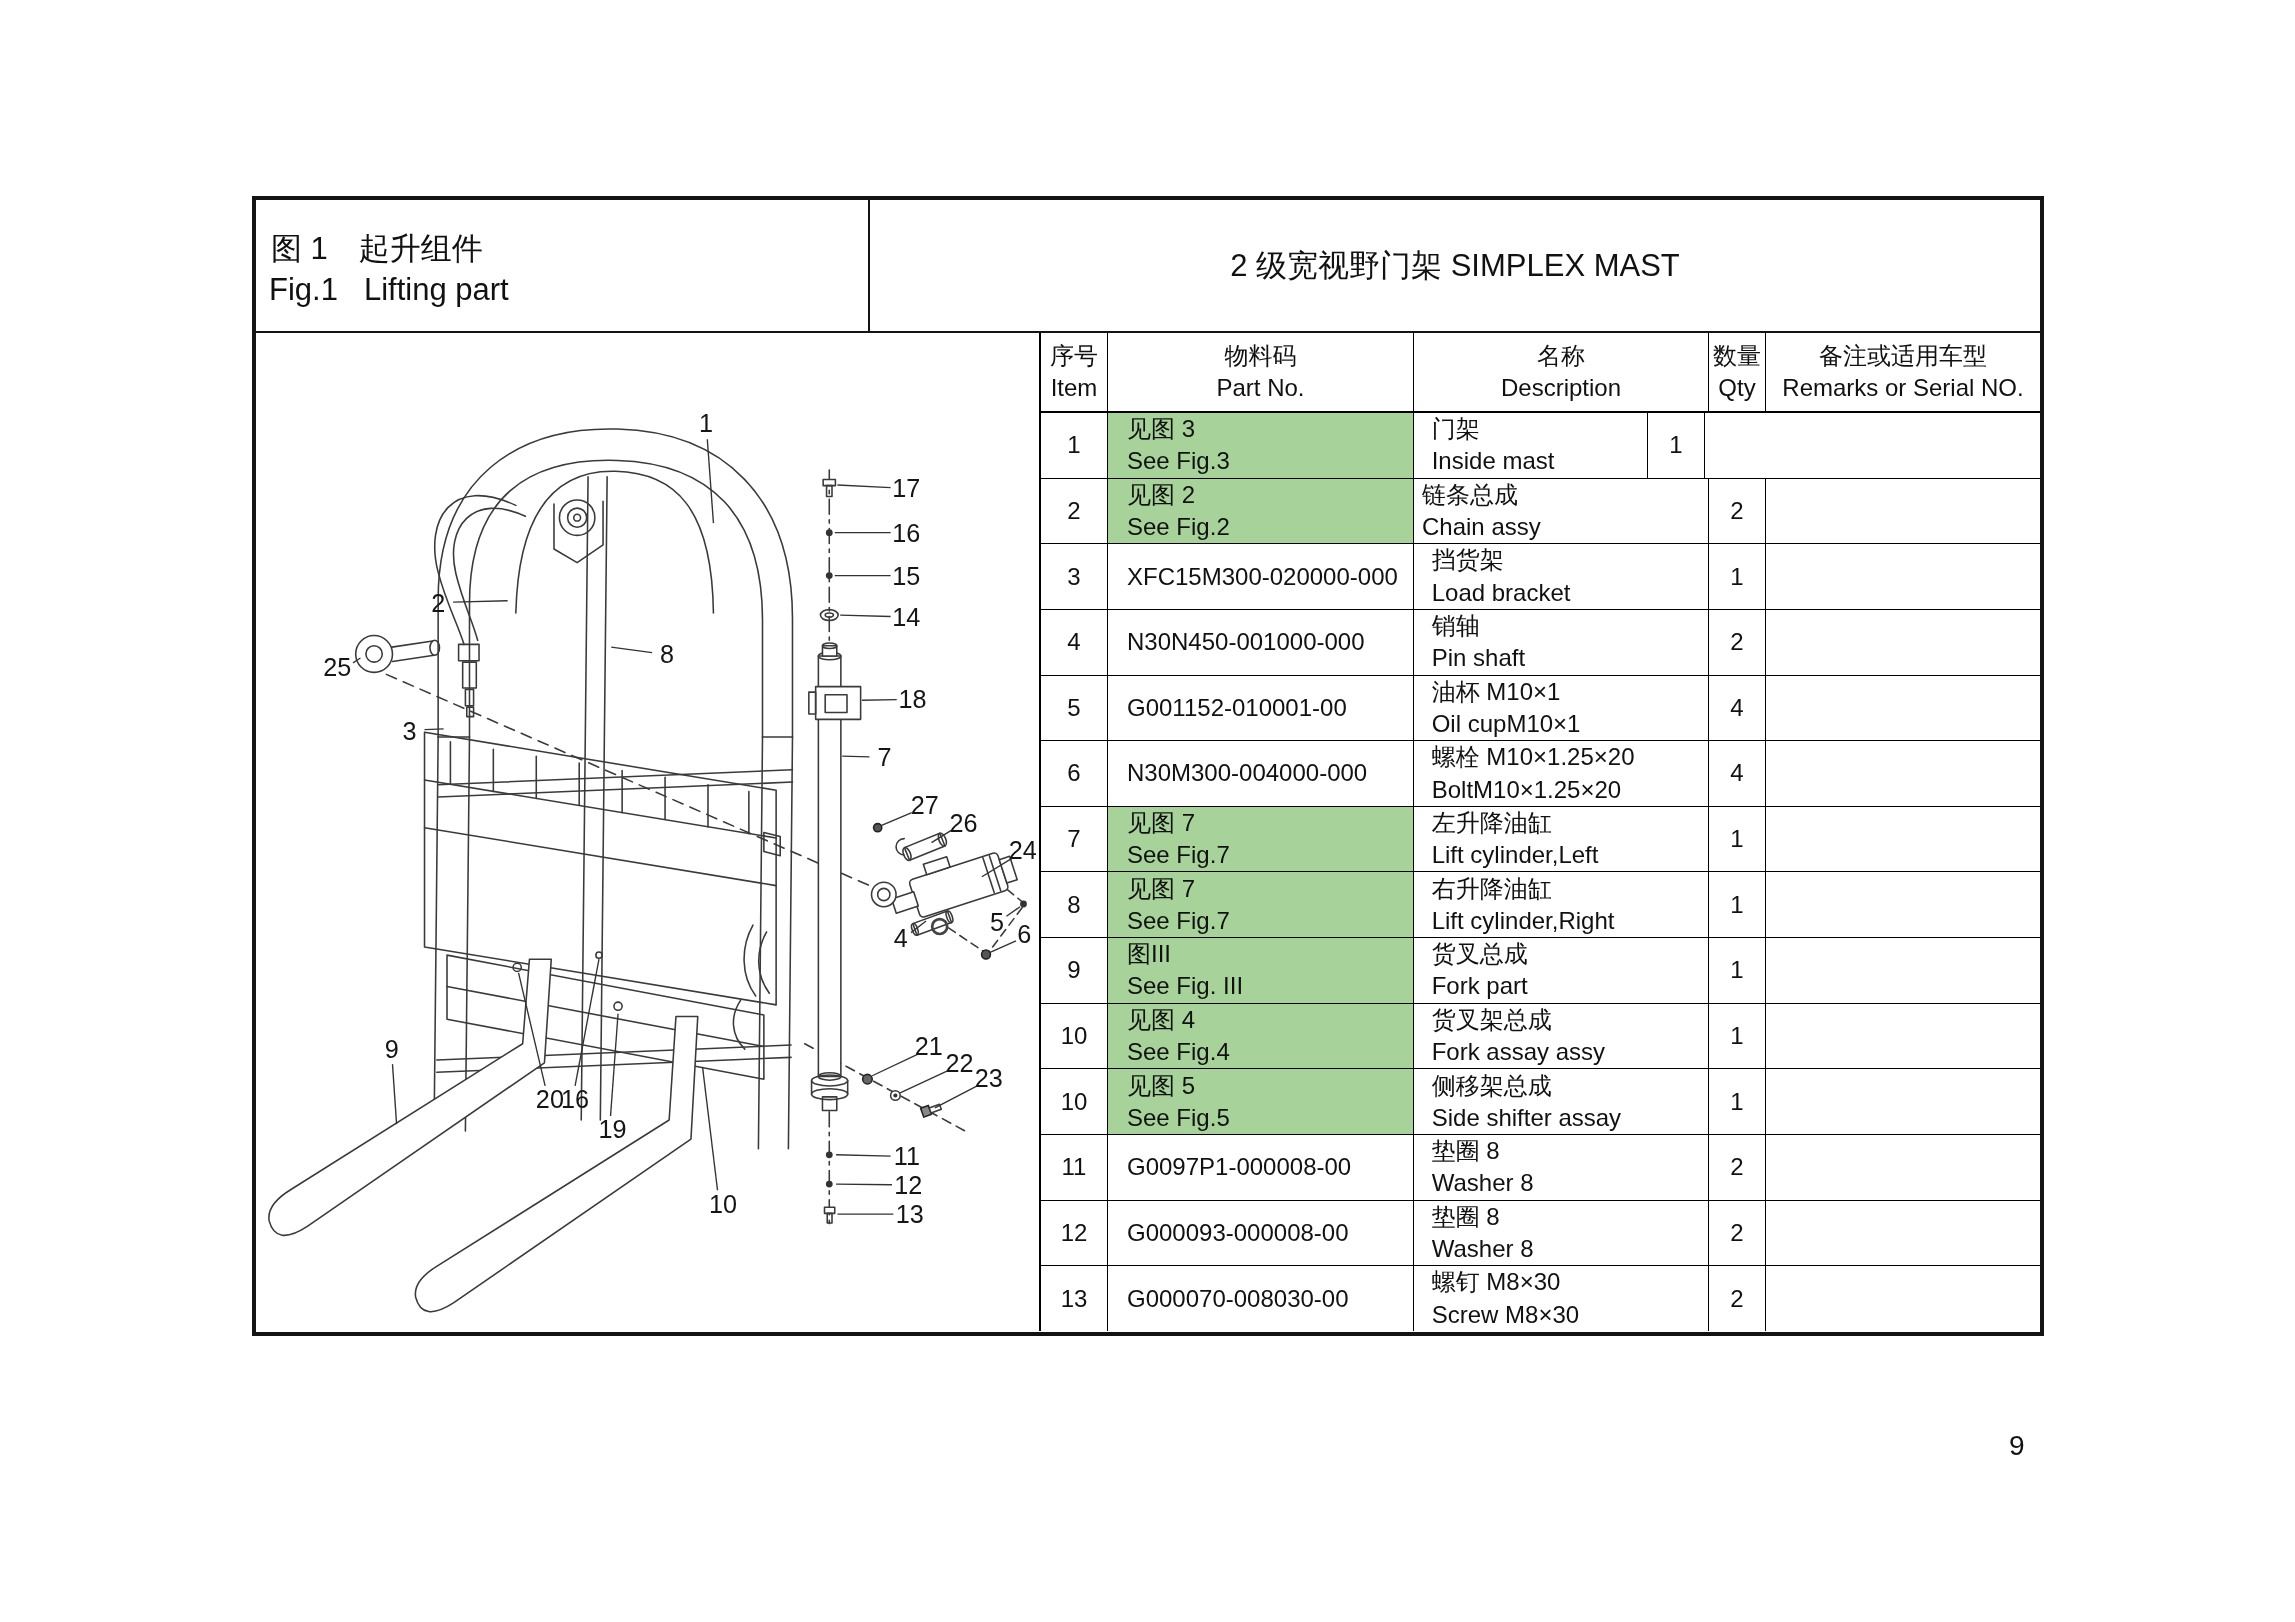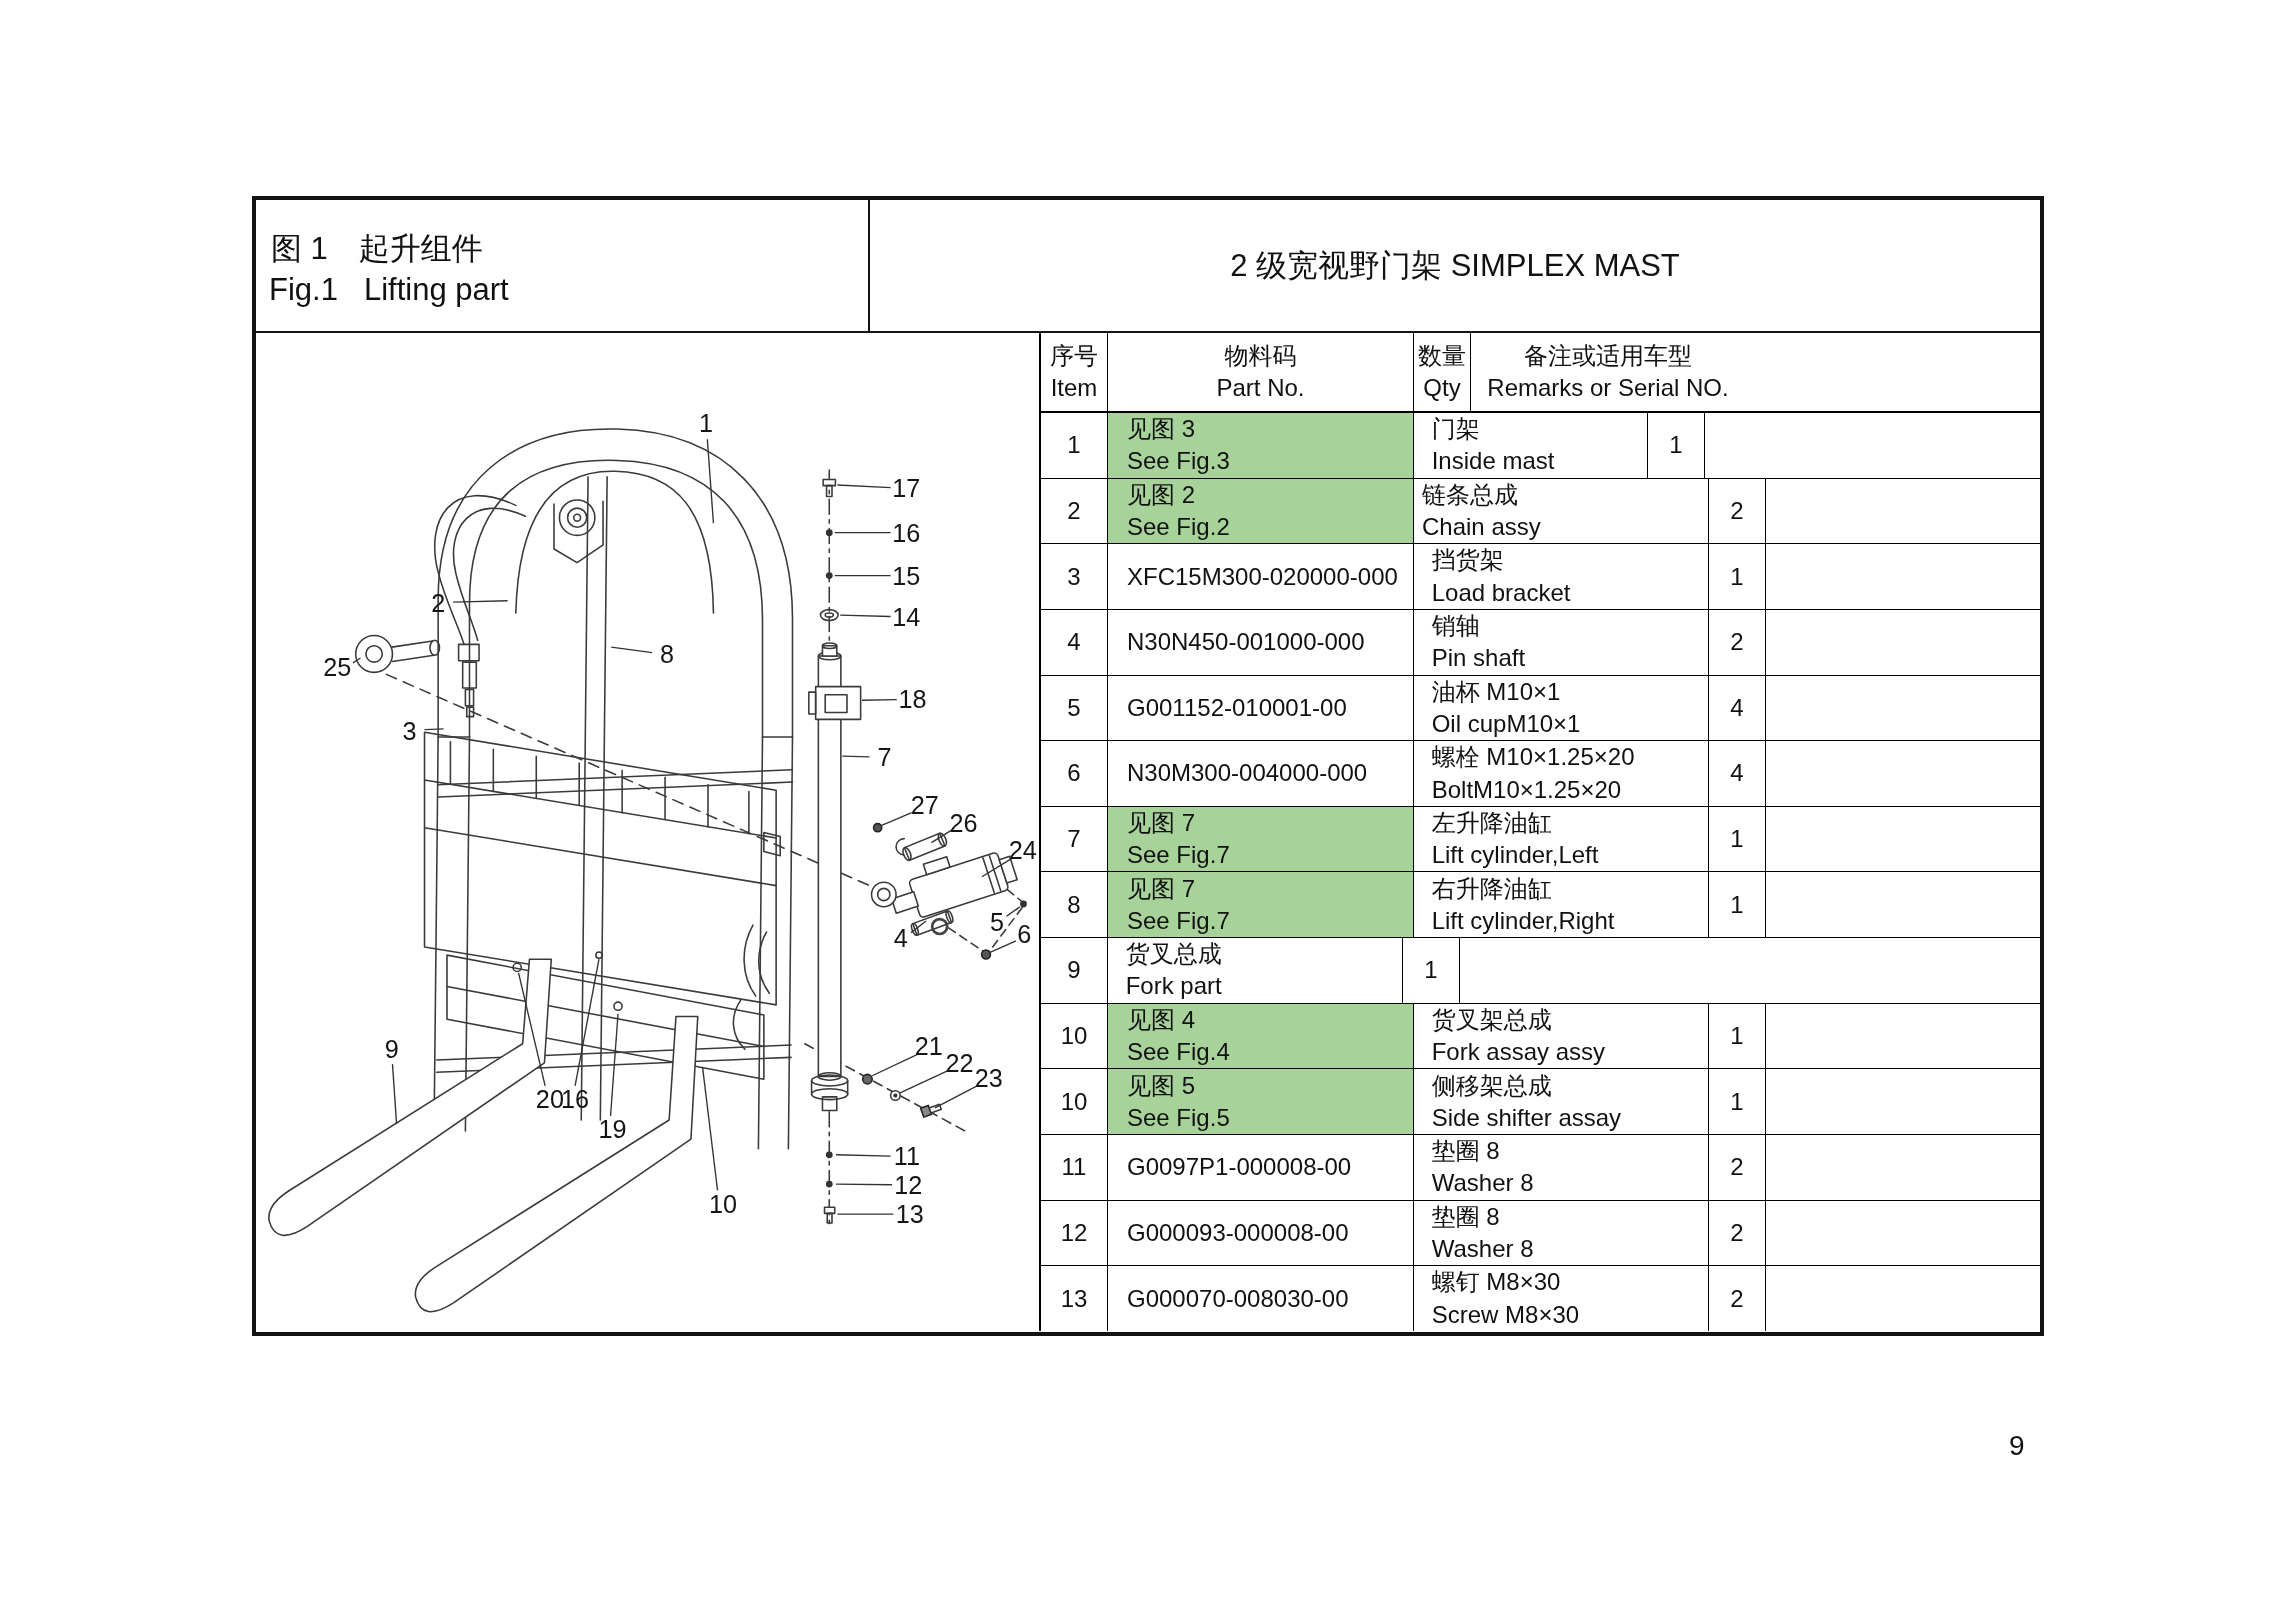--- a/index.html
+++ b/index.html
@@ -225,20 +225,24 @@
   <div class="parts-table">
     <div class="t-head" id="table-head">
         <div class="cell hcell" style="width: 67px;">
           <div>序号</div>
           <div>Item</div>
         </div>
         <div class="cell hcell" style="width: 306px;">
           <div>物料码</div>
           <div>Part No.</div>
         </div>
+        <div class="cell hcell" style="width: 295px;">
+          <div>名称</div>
+          <div>Description</div>
+        </div>
         <div class="cell hcell" style="width: 57px;">
           <div>数量</div>
           <div>Qty</div>
         </div>
         <div class="cell hcell" style="width: 274px;">
           <div>备注或适用车型</div>
           <div>Remarks or Serial NO.</div>
         </div>
       </div>
   <div class="t-row">
@@ -386,20 +390,24 @@
           <div>1</div>
         </div>
         <div class="cell c-rem" style="width: 274px;">
           <div></div>
         </div>
       </div>
       <div class="t-row">
         <div class="cell c-item" style="width: 67px;">
           <div>9</div>
         </div>
+        <div class="cell c-part" style="background: rgb(167, 211, 155); width: 306px;">
+          <div>图III</div>
+          <div>See Fig. III</div>
+        </div>
         <div class="cell c-desc" style="width: 295px;">
           <div>货叉总成</div>
           <div>Fork part</div>
         </div>
         <div class="cell c-qty" style="width: 57px;">
           <div>1</div>
         </div>
         <div class="cell c-rem" style="width: 274px;">
           <div></div>
         </div>

